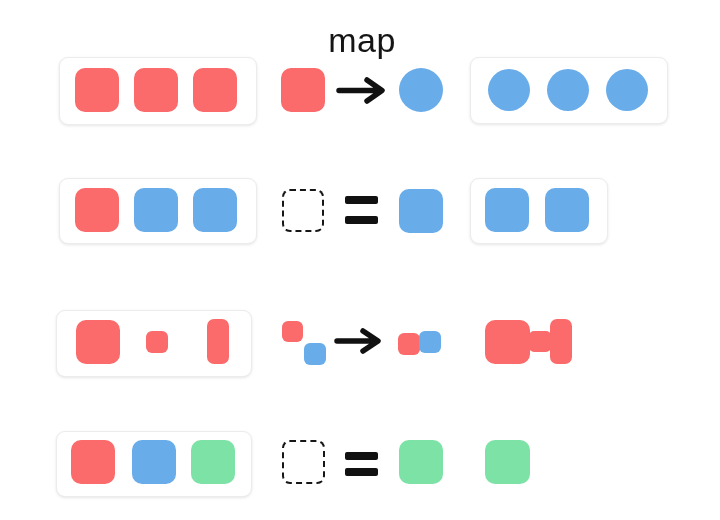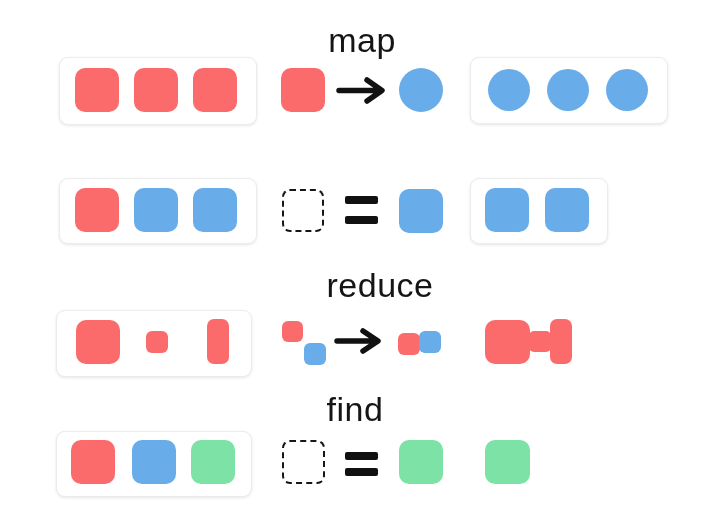--- a/index.html
+++ b/index.html
@@ -53,40 +53,38 @@
 
   <div class="dashed" style="left:282px;top:189px;width:42px;height:43px;"></div>
   <div class="eqbar" style="left:345px;top:196px;"></div>
   <div class="eqbar" style="left:345px;top:216px;"></div>
   <div class="shape blue sq44" style="left:399px;top:189px;"></div>
 
   <div class="box" style="left:470px;top:178px;width:136px;height:64px;"></div>
   <div class="shape blue sq44" style="left:485px;top:188px;"></div>
   <div class="shape blue sq44" style="left:545px;top:188px;"></div>
 
-  <div class="title" style="left:380px;top:268px;">reduce</div>
 
   <div class="box" style="left:56px;top:310px;width:194px;height:65px;"></div>
   <div class="shape red sq44" style="left:76px;top:320px;"></div>
   <div class="shape red sq22" style="left:146px;top:331px;"></div>
   <div class="shape red tall" style="left:207px;top:319px;"></div>
 
   <div class="shape red sq22" style="left:282px;top:321px;width:21px;height:21px;"></div>
   <div class="shape blue sq22" style="left:304px;top:343px;"></div>
   <svg class="arrow" style="left:334px;top:328px;" width="50" height="26" viewBox="0 0 50 26">
     <path d="M3 13 H41 M29 3 L44 13 L29 23" fill="none" stroke="#111" stroke-width="5.5" stroke-linecap="round" stroke-linejoin="round"></path>
   </svg>
   <div class="shape red sq22" style="left:398px;top:333px;"></div>
   <div class="shape blue sq22" style="left:419px;top:331px;"></div>
 
   <div class="shape red sq44" style="left:485px;top:320px;width:45px;"></div>
   <div class="shape red" style="left:529px;top:331px;width:22px;height:21px;border-radius:5px;"></div>
   <div class="shape red tall" style="left:550px;top:319px;"></div>
 
-  <div class="title" style="left:355px;top:392px;">find</div>
 
   <div class="box" style="left:56px;top:431px;width:194px;height:64px;"></div>
   <div class="shape red sq44" style="left:71px;top:440px;"></div>
   <div class="shape blue sq44" style="left:132px;top:440px;"></div>
   <div class="shape green sq44" style="left:191px;top:440px;"></div>
 
   <div class="dashed" style="left:282px;top:440px;width:43px;height:44px;"></div>
   <div class="eqbar" style="left:345px;top:452px;"></div>
   <div class="eqbar" style="left:345px;top:468px;"></div>
   <div class="shape green sq44" style="left:399px;top:440px;"></div>

